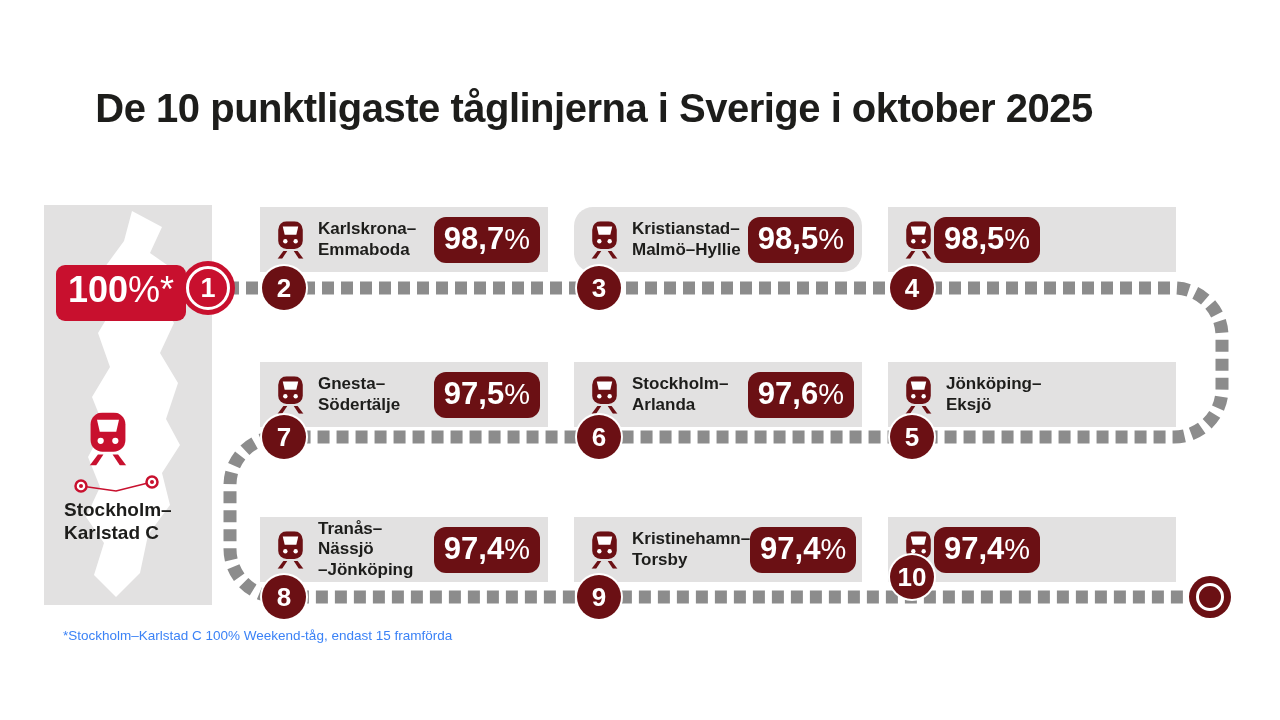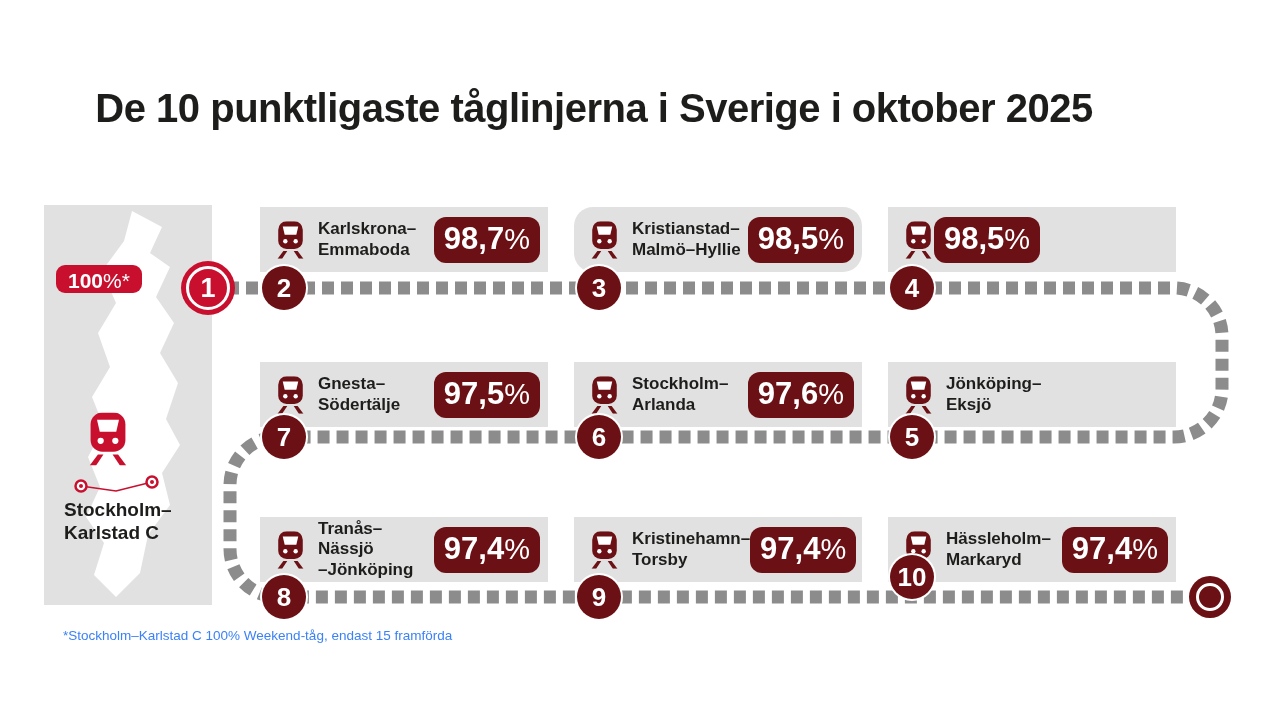--- a/index.html
+++ b/index.html
@@ -19,21 +19,21 @@
 
   
   .panel{
     position:absolute;left:44px;top:205px;width:168px;height:400px;
     background:#e2e1e1;z-index:2;
   }
   .panel svg.map{position:absolute;left:0;top:0;}
   .featured-badge{
     position:absolute;left:12px;top:60px;
     background:#c8102e;color:#fff;border-radius:9px;
-    padding:4px 12px 0 12px;font-size:21px;font-weight:bold;z-index:4;
+    padding:4px 12px 10px 12px;font-size:36px;font-weight:bold;z-index:4;
     white-space:nowrap;
   }
   .featured-badge .pct-sign{font-weight:normal;}
   .panel .train-big{position:absolute;left:42px;top:200px;width:44px;height:68px;color:#c8102e;z-index:3;}
   .panel .route-map{position:absolute;left:0;top:0;z-index:3;}
   .featured-name{
     position:absolute;left:20px;top:294px;z-index:3;
     font-size:19px;font-weight:bold;line-height:1.2;color:#1d1d1b;
     white-space:pre-line;
   }
@@ -192,22 +192,20 @@
       <use href="#train"></use>
     </svg>
   <div class="route-name">Kristinehamn–
 Torsby</div>
   <div class="pct-badge"><span>97,4</span><span class="pct-sign">%</span></div>
 </div>
 <div class="card c10">
   <svg class="train-sm" viewBox="0 0 48 58">
       <use href="#train"></use>
     </svg>
-  <div class="route-name">Hässleholm–
-Markaryd</div>
   <div class="pct-badge"><span>97,4</span><span class="pct-sign">%</span></div>
 </div>
 
 <div class="stop-start">
     <div class="ring">1</div>
   </div>
 <div class="stop s2">2</div>
 <div class="stop s3">3</div>
 <div class="stop s4">4</div>
 <div class="stop s5">5</div>

